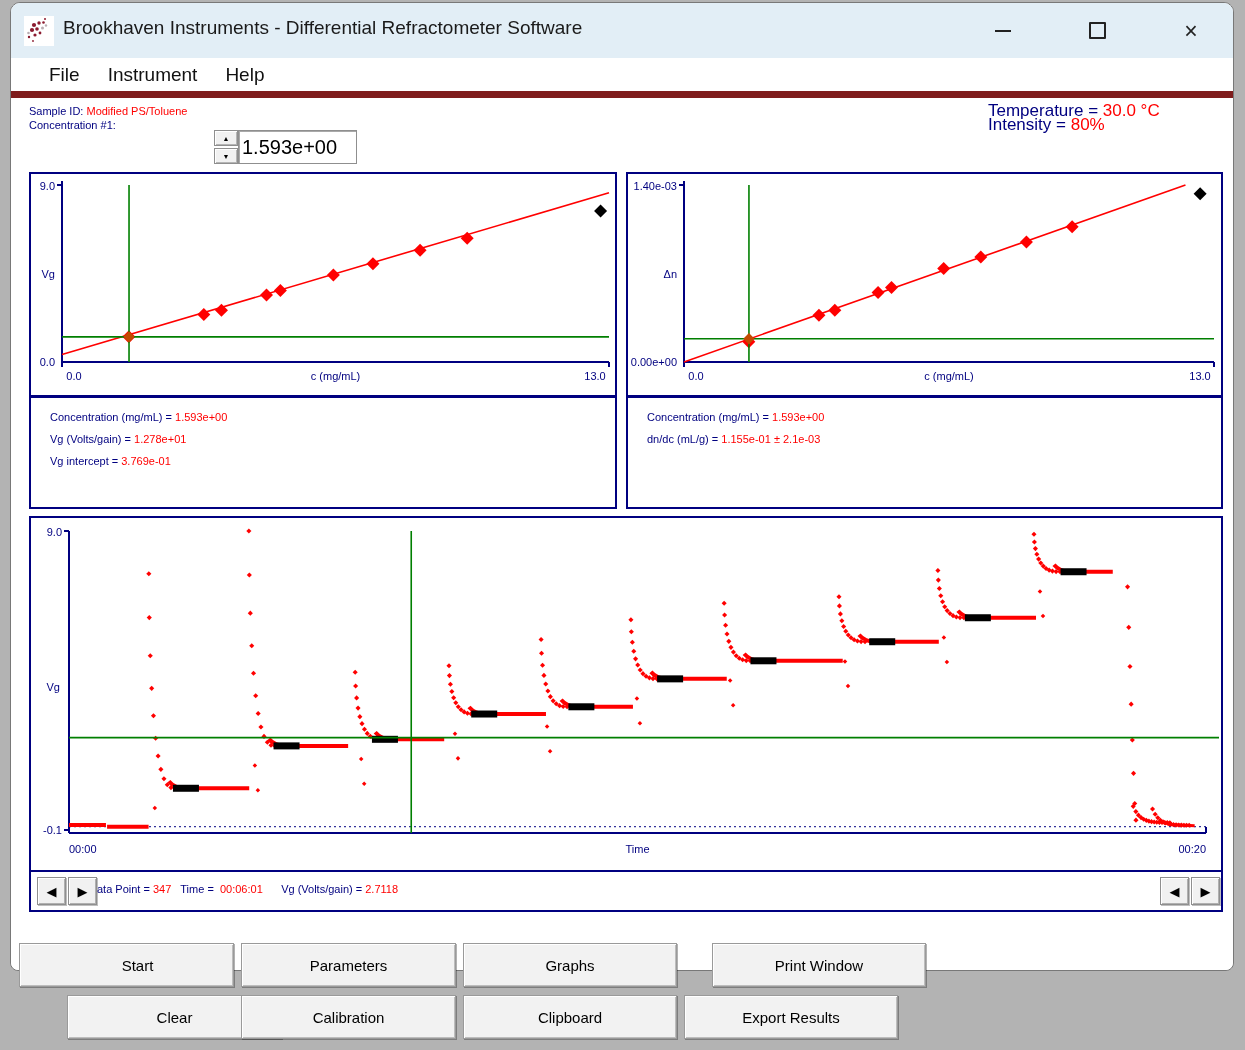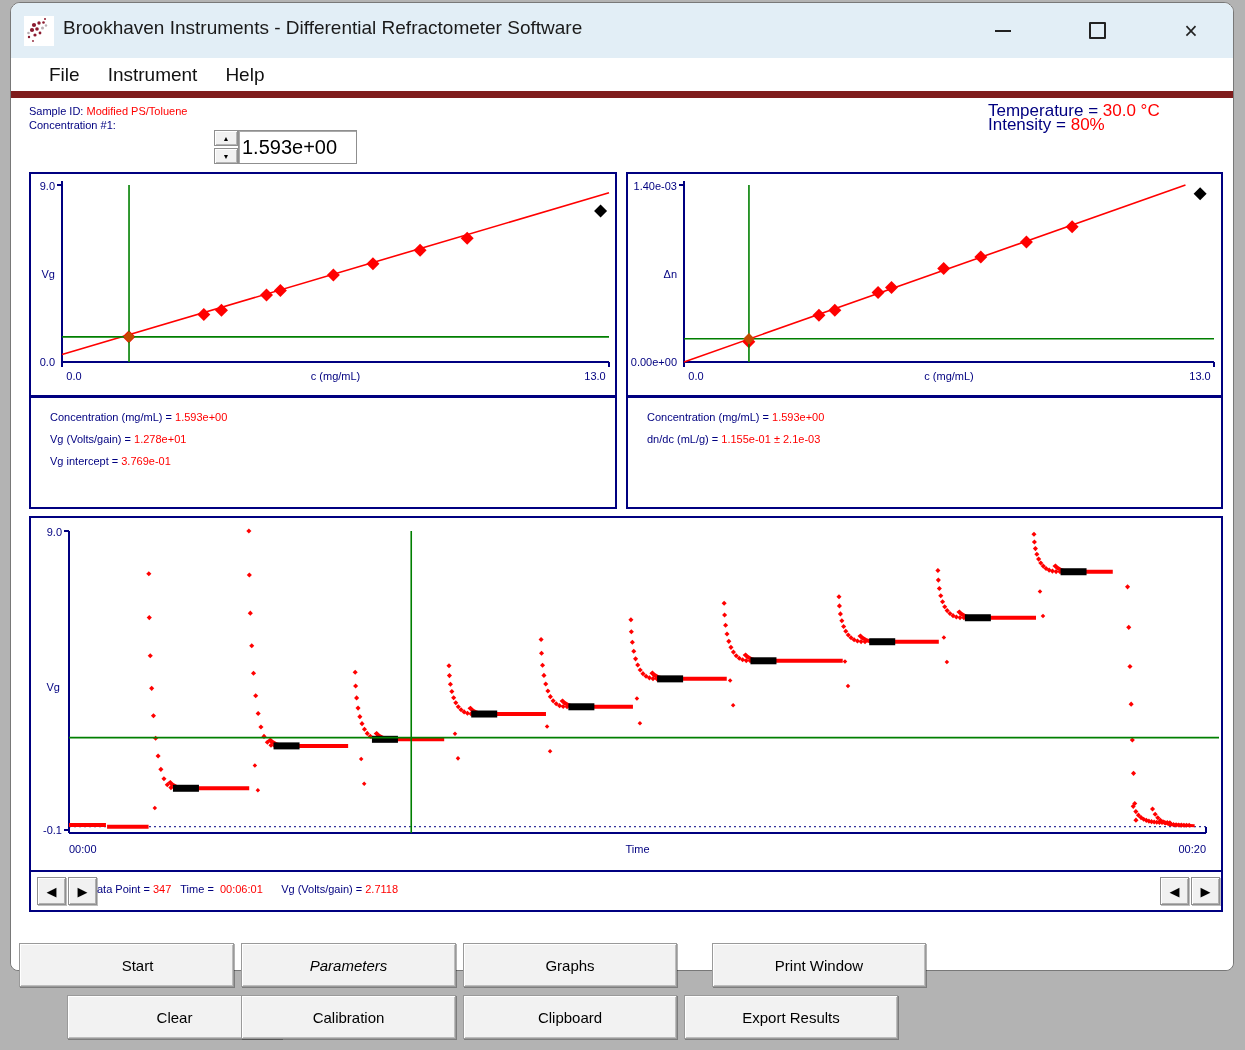--- a/index.html
+++ b/index.html
@@ -415,21 +415,21 @@
         <button class="navbtn" style="left:1129px;">
             <span>◀</span>
           </button>
         <button class="navbtn" style="left:1160px;">
             <span>▶</span>
           </button>
       </div>
     </div>
 
     <button class="action-btn" style="left:8px;  top:845px;width:215px;padding-left:28px;">Start</button>
-    <button class="action-btn" style="left:230px;top:845px;width:215px;font-style:italic;">Parameters</button>
+    <button class="action-btn" style="left:230px;top:845px;width:215px;">Parameters</button>
     <button class="action-btn" style="left:452px;top:845px;width:214px;">Graphs</button>
     <button class="action-btn" style="left:673px;top:845px;width:214px;margin-left:28px;">Print Window</button>
     <button class="action-btn" style="left:8px;  top:897px;width:215px;margin-left:48px;">Clear</button>
     <button class="action-btn" style="left:230px;top:897px;width:215px;">Calibration</button>
     <button class="action-btn" style="left:452px;top:897px;width:214px;">Clipboard</button>
     <button class="action-btn" style="left:673px;top:897px;width:214px;">Export Results</button>
 
   </div>
 </div>
 

